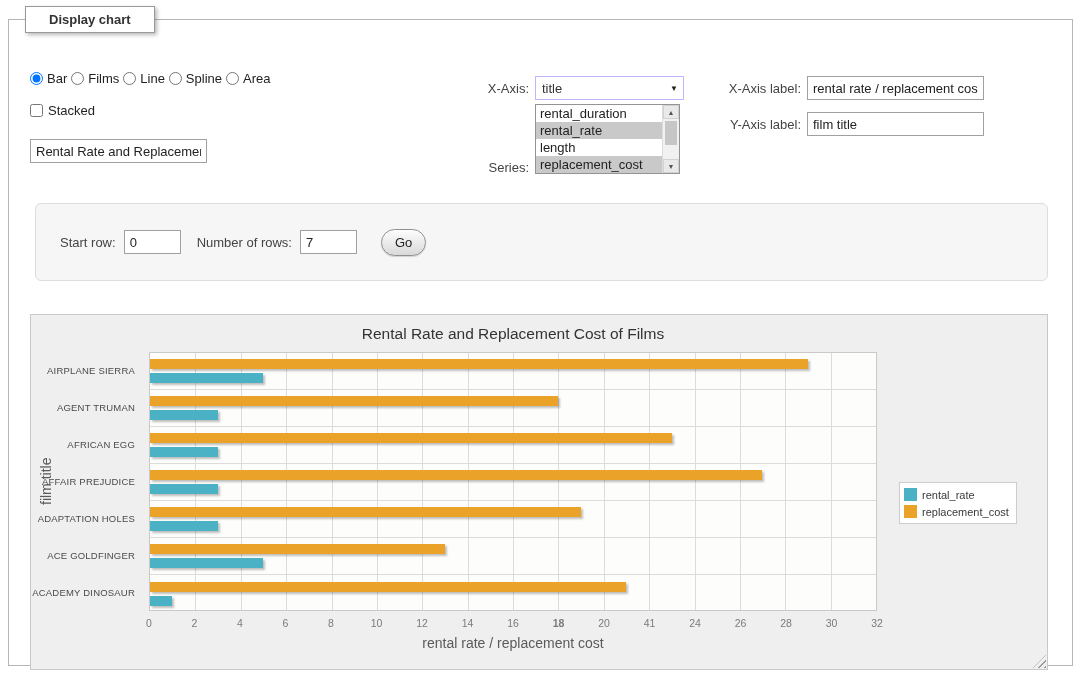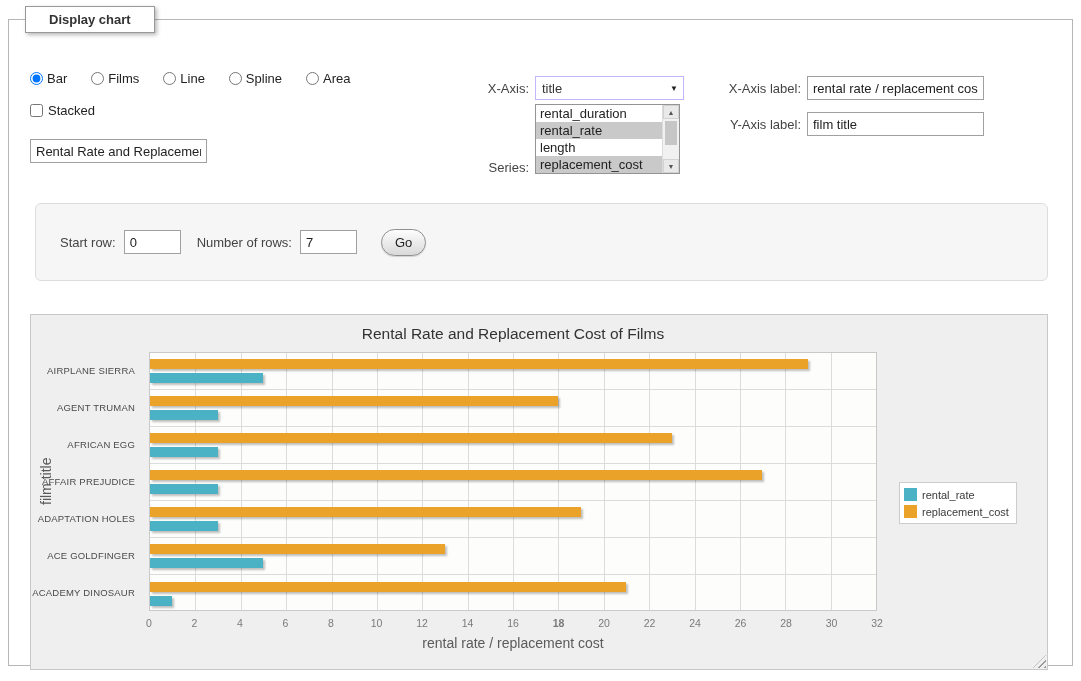--- a/index.html
+++ b/index.html
@@ -15,21 +15,21 @@
   }
   legend.main-legend {
     margin-left:16px; padding:5px 23px; background:#fff;
     border:1px solid #999; box-shadow:2px 2px 4px rgba(0,0,0,.28);
     font-weight:bold; font-size:13px; color:#333;
   }
   .abs { position:absolute; }
   .lbl { color:#444; }
 
   
-  .type-row { left:21px; top:38px; display:flex; align-items:center; gap:24px; }
+  .type-row { left:21px; top:38px; display:flex; align-items:center; gap:4px; }
   .radio-item { display:flex; align-items:center; gap:4px; cursor:pointer; color:#222; }
   .stacked-row { left:21px; top:70px; display:flex; align-items:center; gap:5px; cursor:pointer; color:#222; }
   input[type="text"] {
     border:1px solid #a0a0a0; padding:2px 5px; font-size:13px;
     font-family:"Liberation Sans",sans-serif; color:#222; background:#fff;
   }
   .title-input { left:21px; top:106px; width:177px; height:24px; }
 
   .x-axis-lbl  { left:410px; top:48px;  width:110px; text-align:right; }
   .series-lbl  { left:410px; top:127px; width:110px; text-align:right; }
@@ -242,21 +242,21 @@
         <span class="xtick" style="left: 6.25%;">2</span>
         <span class="xtick" style="left: 12.5%;">4</span>
         <span class="xtick" style="left: 18.75%;">6</span>
         <span class="xtick" style="left: 25%;">8</span>
         <span class="xtick" style="left: 31.25%;">10</span>
         <span class="xtick" style="left: 37.5%;">12</span>
         <span class="xtick" style="left: 43.75%;">14</span>
         <span class="xtick" style="left: 50%;">16</span>
         <span class="xtick" style="left: 56.25%; font-weight: bold;">18</span>
         <span class="xtick" style="left: 62.5%;">20</span>
-        <span class="xtick" style="left: 68.75%;">22</span>
+        <span class="xtick" style="left: 68.75%;">41</span>
         <span class="xtick" style="left: 75%;">24</span>
         <span class="xtick" style="left: 81.25%;">26</span>
         <span class="xtick" style="left: 87.5%;">28</span>
         <span class="xtick" style="left: 93.75%;">30</span>
         <span class="xtick" style="left: 100%;">32</span>
       </div>
     <div class="x-axis-title">rental rate / replacement cost</div>
     <div class="legend" id="legend">
         <div class="legend-row">
           <span class="swatch" style="background: rgb(75, 178, 197);"></span>

